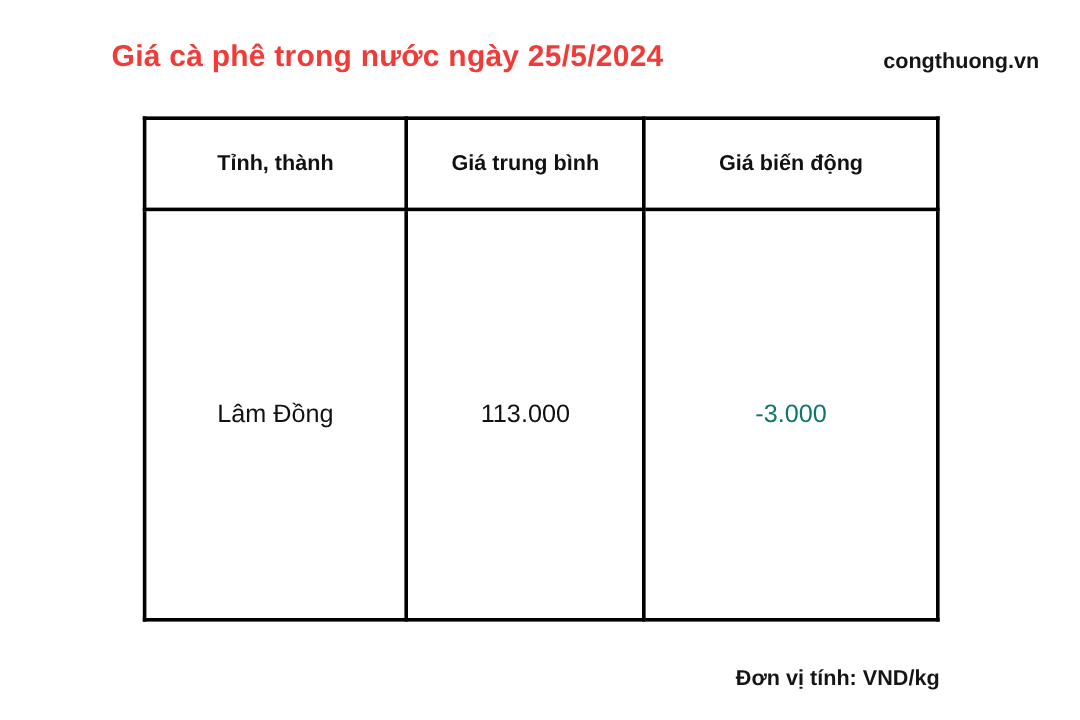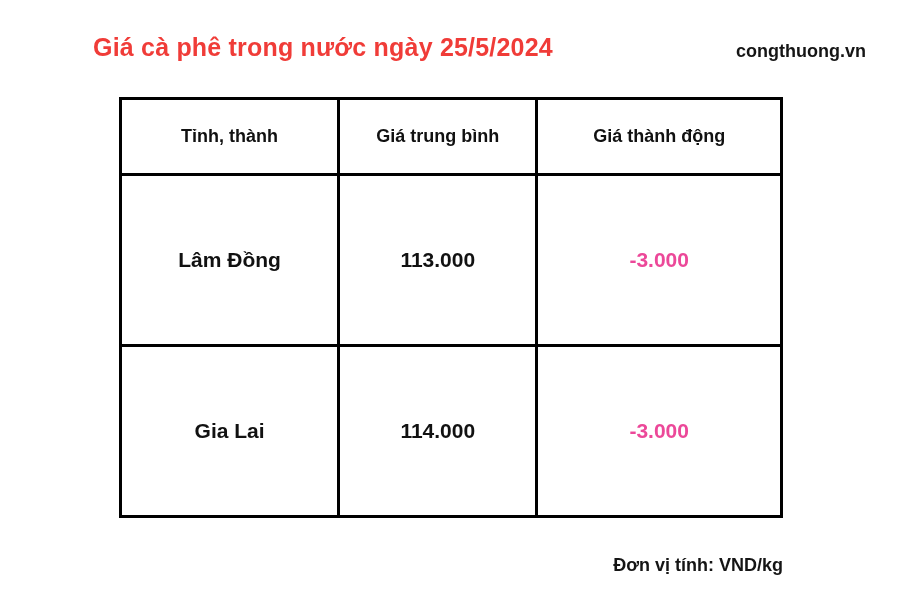--- a/index.html
+++ b/index.html
@@ -45,27 +45,27 @@
     vertical-align: middle;
     background: #ffffff;
   }
   .price-table th {
     font-size: 18px;
     font-weight: bold;
     height: 76px;
   }
   .price-table td {
     font-size: 21px;
-    font-weight: bold;
+    font-weight: normal;
     height: 71px;
   }
   .col-province { width: 33%; }
   .col-avg      { width: 30%; }
   .col-change   { width: 37%; }
-  td.change { color: #ec4899; }
+  td.change { color: #0f766e; }
   .unit-note {
     position: absolute;
     right: 117px;
     top: 555px;
     font-size: 18px;
     font-weight: bold;
     color: #151515;
     margin-left: 12px;
   }
 </style>
@@ -78,30 +78,25 @@
 <table class="price-table">
   <colgroup>
     <col class="col-province">
     <col class="col-avg">
     <col class="col-change">
   </colgroup>
   <thead>
     <tr>
       <th>Tỉnh, thành</th>
       <th>Giá trung bình</th>
-      <th>Giá thành động</th>
+      <th>Giá biến động</th>
     </tr>
   </thead>
   <tbody>
     <tr>
       <td>Lâm Đồng</td>
       <td>113.000</td>
       <td class="change">-3.000</td>
     </tr>
-    <tr>
-      <td>Gia Lai</td>
-      <td>114.000</td>
-      <td class="change">-3.000</td>
-    </tr>
   </tbody>
 </table>
 
 <div class="unit-note">Đơn vị tính: VND/kg</div>
 
 </body></html>

